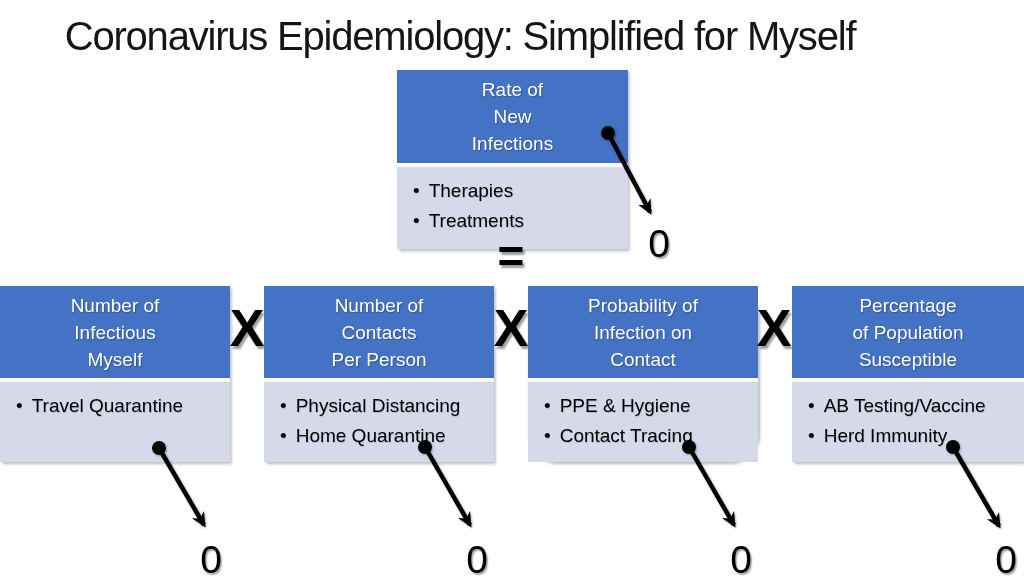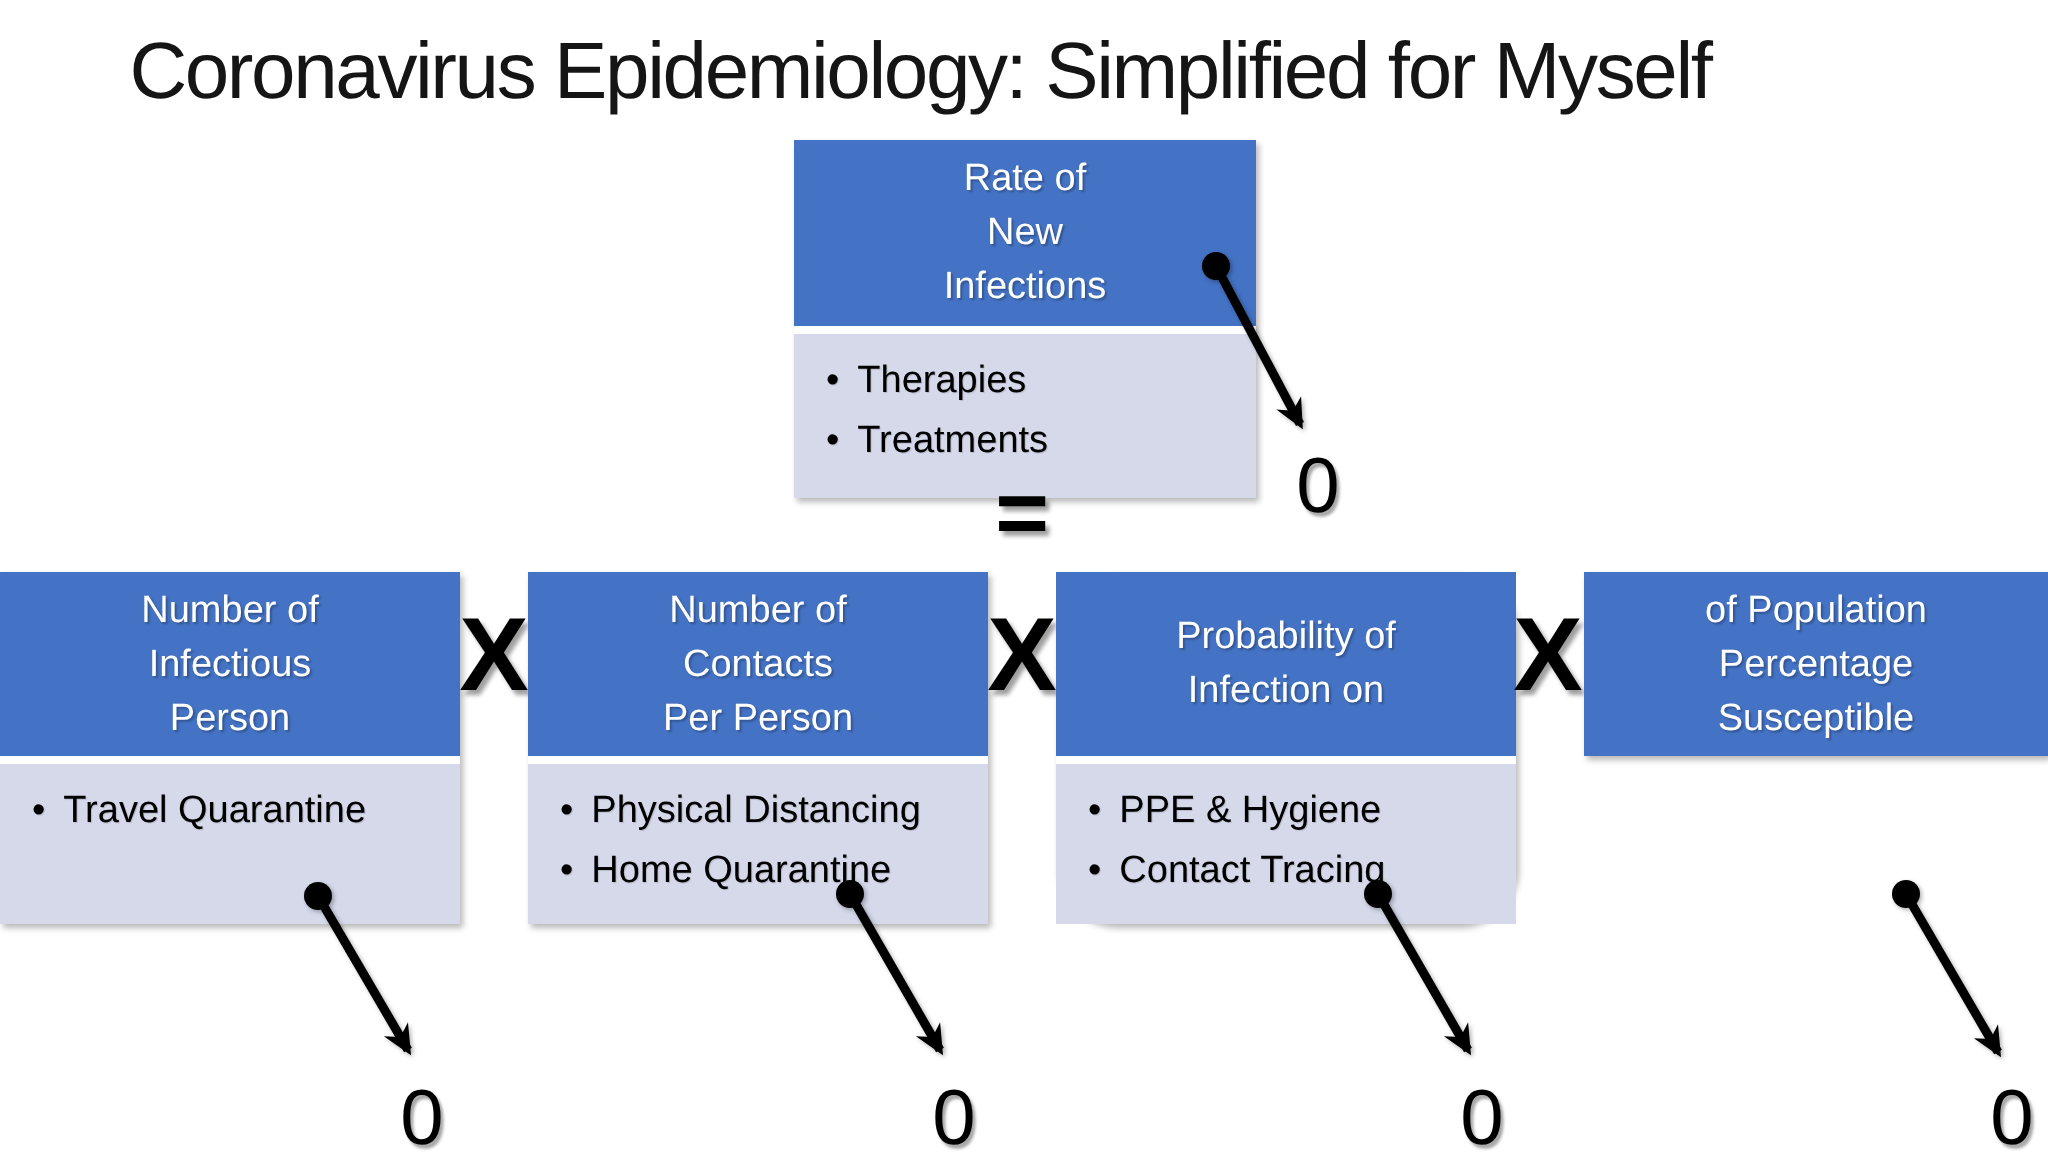--- a/index.html
+++ b/index.html
@@ -78,21 +78,21 @@
     </ul>
   </div>
 </div>
 
 <div class="operator equals" style="left:511px;">=</div>
 
 <div class="box factor-box" style="left:0px;top:286px;width:230px;">
   <div class="box-header">
     <div>Number of</div>
     <div>Infectious</div>
-    <div>Person</div>
+    <div>Myself</div>
   </div>
   <div class="box-body">
     <ul class="bullets">
       <li>Travel Quarantine</li>
     </ul>
   </div>
 </div>
 
 <div class="operator times" style="left:247px;">X</div>
 
@@ -109,36 +109,43 @@
     </ul>
   </div>
 </div>
 
 <div class="operator times" style="left:511px;">X</div>
 
 <div class="box factor-box" style="left:528px;top:286px;width:230px;border-radius:29px;">
   <div class="box-header">
     <div>Probability of</div>
     <div>Infection on</div>
+    <div>Contact</div>
   </div>
   <div class="box-body">
     <ul class="bullets">
       <li>PPE &amp; Hygiene</li>
       <li>Contact Tracing</li>
     </ul>
   </div>
 </div>
 
 <div class="operator times" style="left:774px;">X</div>
 
 <div class="box factor-box" style="left:792px;top:286px;width:232px;">
   <div class="box-header">
+    <div>Percentage</div>
     <div>of Population</div>
-    <div>Percentage</div>
     <div>Susceptible</div>
+  </div>
+  <div class="box-body">
+    <ul class="bullets">
+      <li>AB Testing/Vaccine</li>
+      <li>Herd Immunity</li>
+    </ul>
   </div>
 </div>
 
 <div class="zero" style="left:659px;top:224px;">0</div>
 <div class="zero" style="left:211px;top:540px;">0</div>
 <div class="zero" style="left:477px;top:540px;">0</div>
 <div class="zero" style="left:741px;top:540px;">0</div>
 <div class="zero" style="left:1006px;top:540px;">0</div>
 
 <svg class="arrow-layer" viewBox="0 0 1024 576" xmlns="http://www.w3.org/2000/svg">

